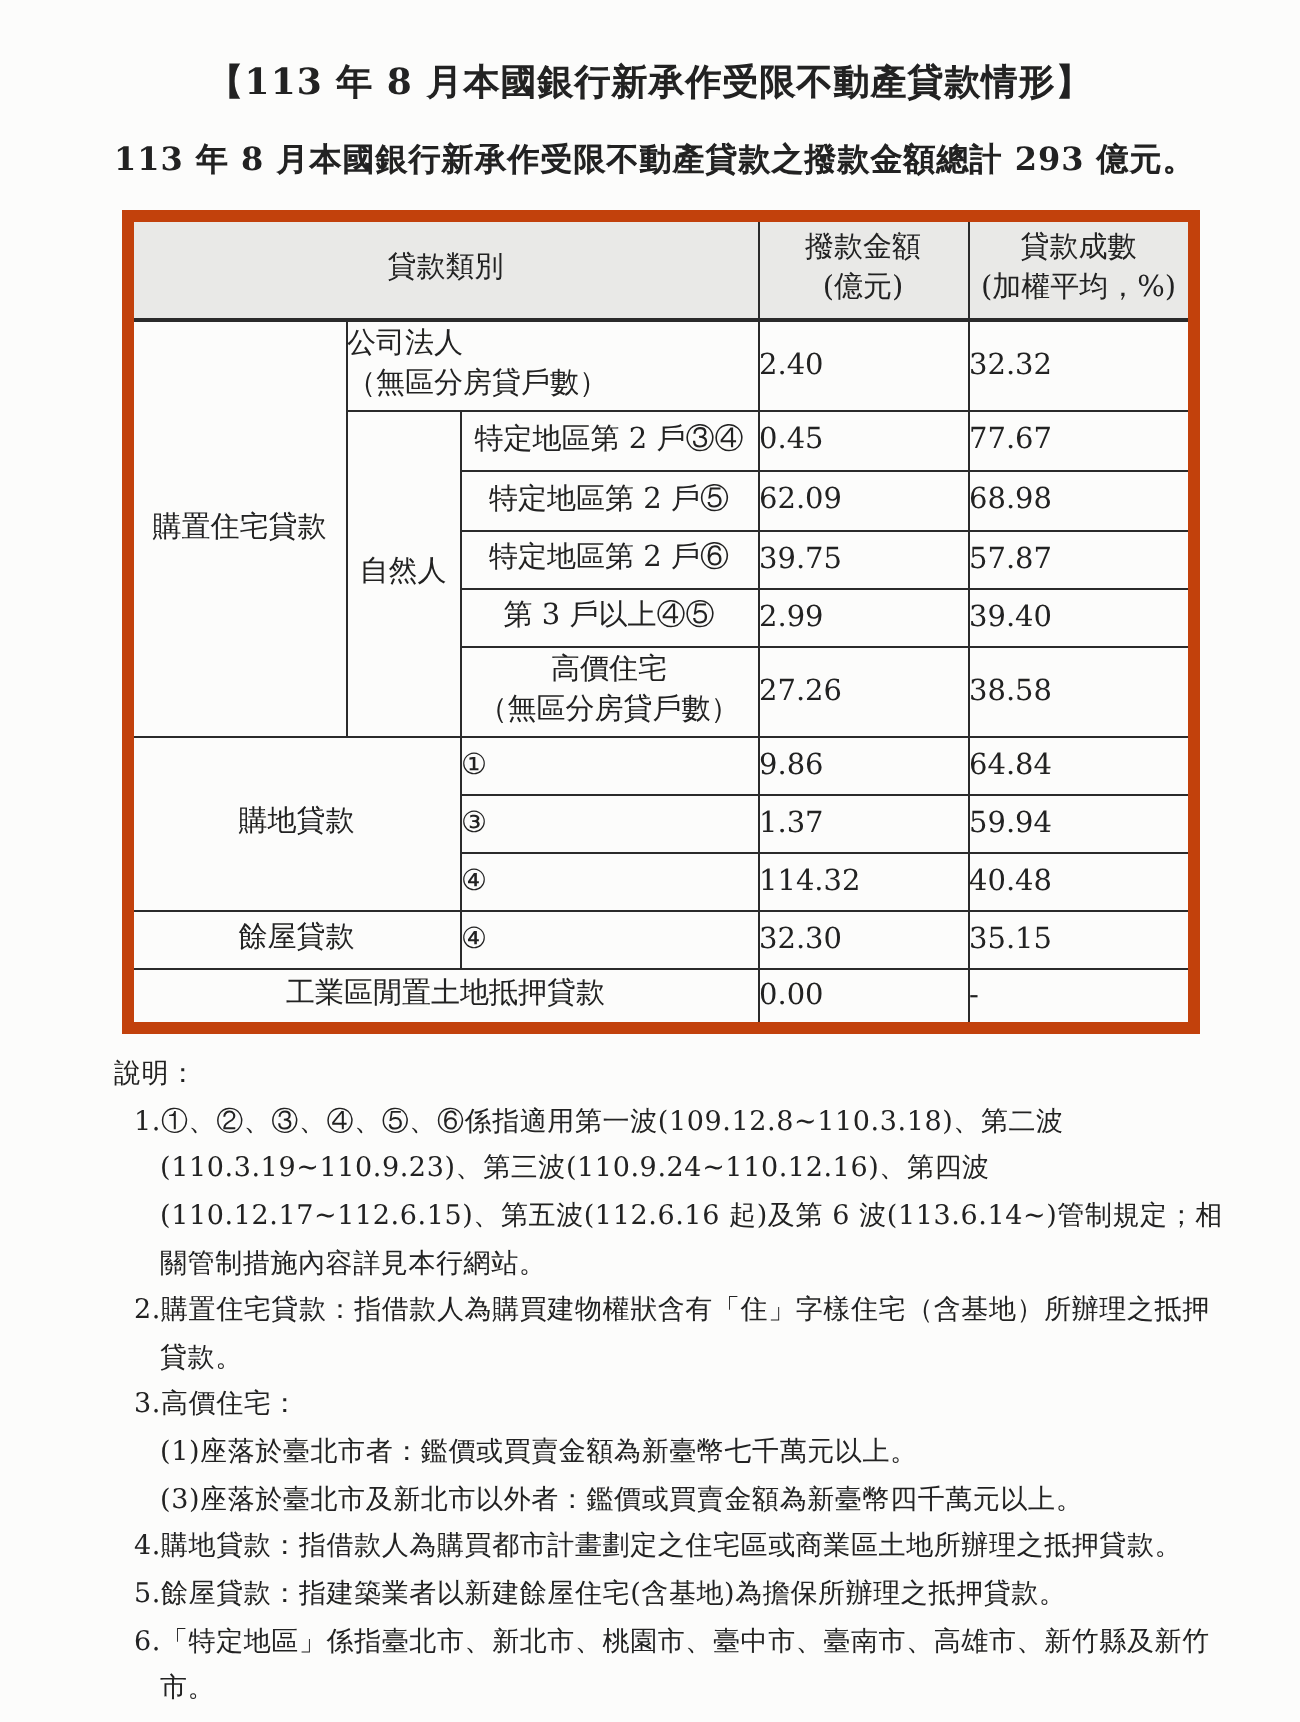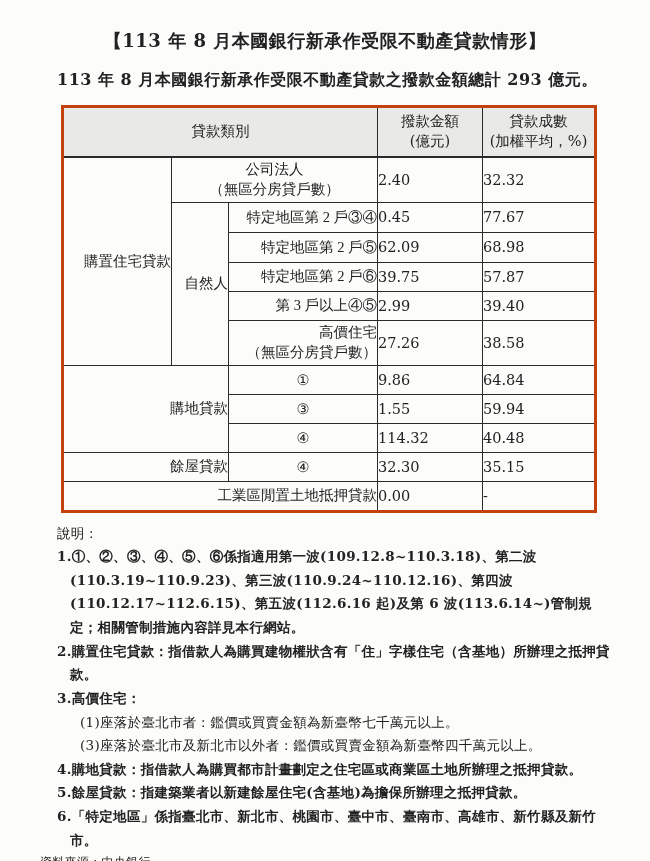--- a/index.html
+++ b/index.html
@@ -30,43 +30,43 @@
     margin: 14px 0 0 49px;
     width: 533px;
     font-size: 14.5px;
     table-layout: fixed;
   }
   .loan-table th, .loan-table td {
     border: 1px solid #2b2b2b;
     padding: 0;
     vertical-align: middle;
   }
-  .loan-table { border: 3px solid #c2410c; }
+  .loan-table { border: 6px solid #c2410c; }
   .loan-table thead th {
     background: #e9e9e7;
     font-weight: normal;
     border-bottom: 2px solid #2b2b2b;
     height: 48px;
     line-height: 1.35;
     text-align: center;
   }
   .h45 { height: 45px; }
   .h29 { height: 29px; }
   .h30 { height: 30px; }
-  .lbl { text-align: right; padding-left: 7px; line-height: 1.3; font-family: Liberation Serif, serif; }
-  .ctr { text-align: center; }
+  .lbl { text-align: center; padding-left: 7px; line-height: 1.3; }
+  .ctr { }
   .num { padding-right: 7px; }
   .two-line { line-height: 1.35; }
   .notes {
     margin: 9px 24px 0 45px;
     font-size: 13.5px;
     line-height: 1.75;
     letter-spacing: 0.3px;
   }
-  .note-l1 { padding-left: 13px; text-indent: -13px; font-weight: bold; }
+  .note-l1 { margin-left: 10px; padding-left: 13px; text-indent: -13px; }
   .note-l2 { margin-left: 23px; padding-left: 18px; text-indent: -18px; }
   .source-line {
     margin: 0 24px 0 28px;
     font-size: 12px;
     line-height: 1.75;
     letter-spacing: 0.3px;
   }
 </style>
 </head>
 <body>
@@ -126,21 +126,21 @@
         <td class="num">38.58</td>
       </tr>
       <tr class="h29">
         <td rowspan="3" colspan="2" class="lbl">購地貸款</td>
         <td class="ctr">①</td>
         <td class="num">9.86</td>
         <td class="num">64.84</td>
       </tr>
       <tr class="h29">
         <td class="ctr">③</td>
-        <td class="num">1.55</td>
+        <td class="num">1.37</td>
         <td class="num">59.94</td>
       </tr>
       <tr class="h29">
         <td class="ctr">④</td>
         <td class="num">114.32</td>
         <td class="num">40.48</td>
       </tr>
       <tr class="h29">
         <td colspan="2" class="lbl">餘屋貸款</td>
         <td class="ctr">④</td>

